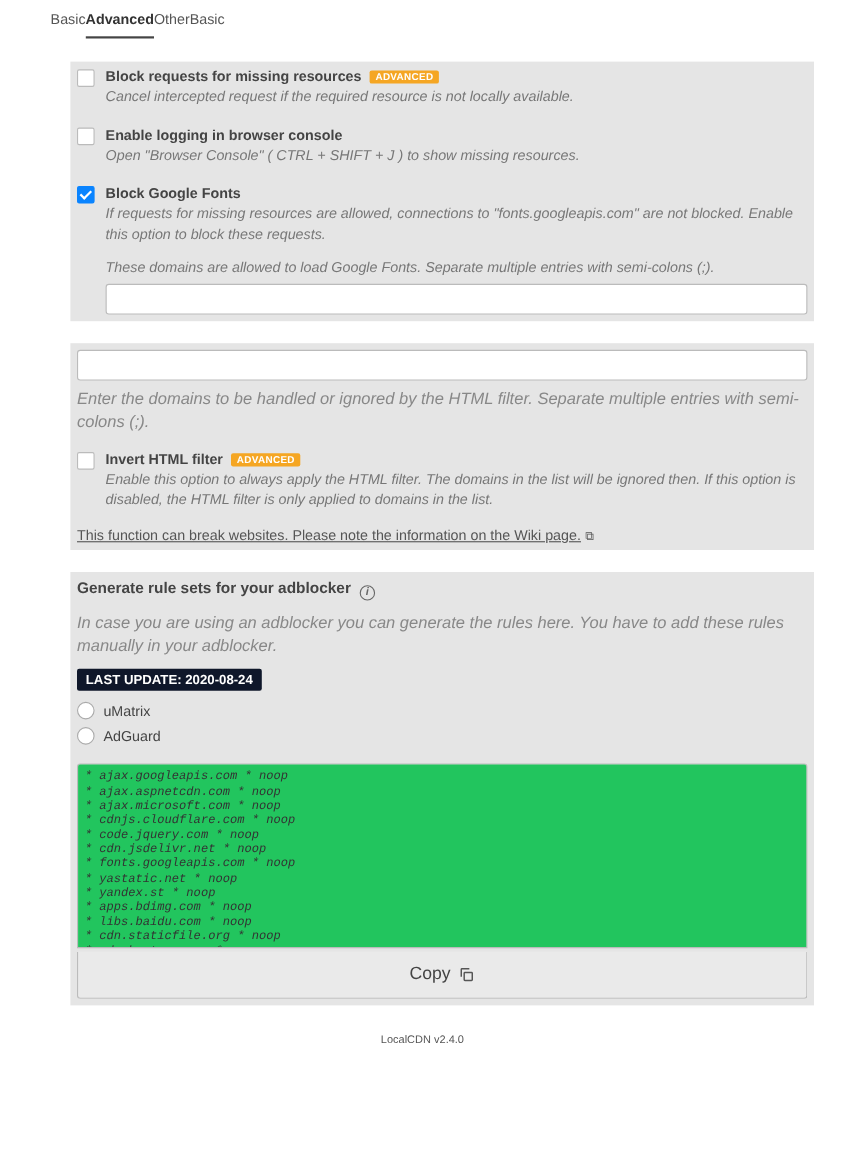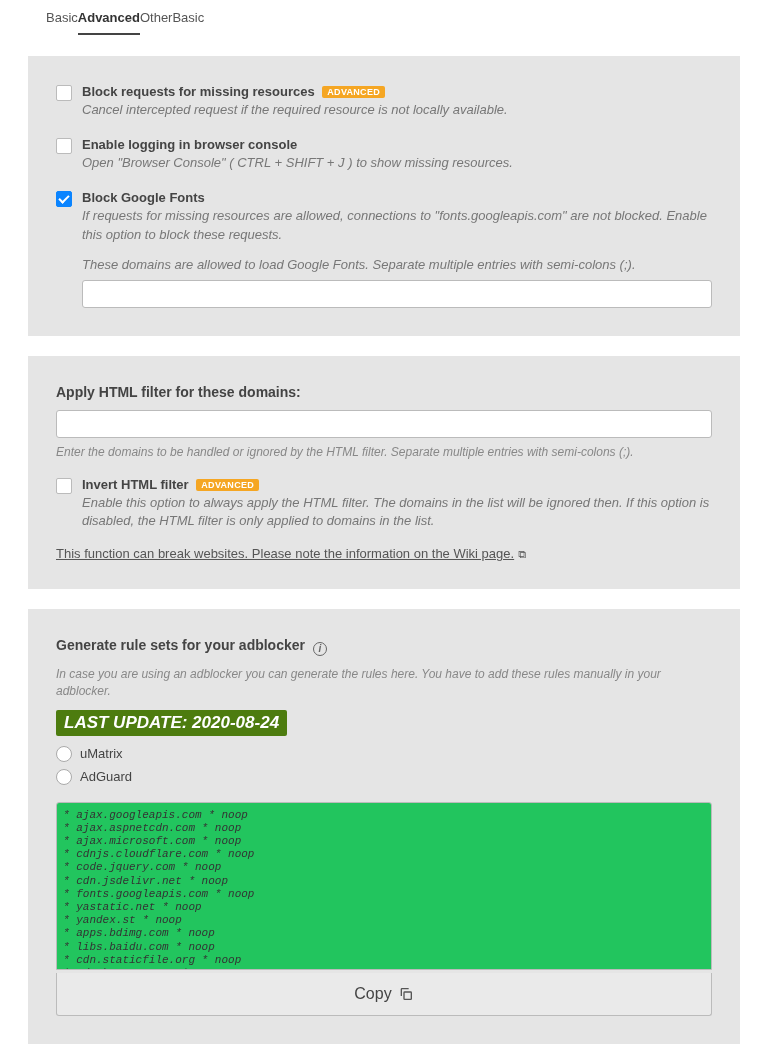--- a/index.html
+++ b/index.html
@@ -1,41 +1,41 @@
 <!DOCTYPE html>
 <html><head>
 <meta charset="utf-8">
 <style>
 * { box-sizing: border-box; margin: 0; padding: 0; }
 body { font-family: "Segoe UI", Arial, sans-serif; background: #fff; color: #444; font-size: 13px; width: 768px; }
 .container { padding: 0 28px; }
 .tabs { display: flex; padding: 10px 0 0 18px; border-bottom: 1px solid transparent; }
 .tab { padding: 0 0 8px 0; color: #555; cursor: pointer; font-size: 13px; }
 .tab.active { font-weight: 600; color: #333; border-bottom: 2px solid #444; }
-.panel { background: #e5e5e5; padding: 28px; margin-top: 20px; }
+.panel { background: #e5e5e5; padding: 6px; margin-top: 20px; margin-left: 36px; }
 .panel.sub { margin-top: 20px; }
 .opt { display: flex; align-items: flex-start; gap: 10px; margin-bottom: 18px; }
 .opt:last-child { margin-bottom: 0; }
 .check { width: 16px; height: 16px; border: 1px solid #bbb; background: #fff; border-radius: 2px; flex-shrink: 0; margin-top: 1px; display: flex; align-items: center; justify-content: center; cursor: pointer; }
 .check.on { background: #0a84ff; border-color: #0a84ff; }
 .check.on::after { content: ""; width: 4px; height: 8px; border: solid #fff; border-width: 0 2px 2px 0; transform: rotate(45deg); margin-top: -2px; }
 .radio { width: 16px; height: 16px; border: 1px solid #aaa; background: #fff; border-radius: 50%; flex-shrink: 0; display: flex; align-items: center; justify-content: center; cursor: pointer; }
 .radio.on { border: 5px solid #0a84ff; }
 .opt-body { flex: 1; }
 .opt-title { font-weight: 600; color: #444; display: inline; }
 .badge { display: inline-block; background: #f5a623; color: #fff; font-size: 9px; font-weight: 600; padding: 1px 5px; border-radius: 2px; margin-left: 4px; vertical-align: 1px; letter-spacing: 0.3px; }
 .opt-desc { font-style: italic; color: #777; margin-top: 2px; line-height: 1.4; }
 .opt-sub { font-style: italic; color: #777; margin-top: 12px; line-height: 1.4; }
 .textinput { width: 100%; padding: 6px 8px; border: 1px solid #bbb; border-radius: 3px; font-size: 13px; margin-top: 6px; background: #fff; height: 28px; }
 .section-title { font-weight: 600; color: #444; margin-bottom: 10px; font-size: 14px; }
-.hint { font-style: italic; color: #888; font-size: 12px; margin-top: 6px; line-height: 1.4; }
+.hint { font-style: italic; color: #888; font-size: 15px; margin-top: 6px; line-height: 1.4; }
 .link { color: #555; text-decoration: underline; display: inline-block; margin-top: 16px; font-size: 13px; }
 .ext-icon { display: inline-block; margin-left: 4px; font-size: 11px; vertical-align: 0; }
 .info-icon { display: inline-block; width: 14px; height: 14px; border: 1.5px solid #666; border-radius: 50%; text-align: center; line-height: 12px; font-size: 10px; font-weight: 600; color: #666; margin-left: 4px; vertical-align: -2px; font-style: italic; }
-.update-badge { display: inline-block; background: #4d7c0f; color: #fff; font-weight: 700; font-size: 17px; padding: 3px 8px; border-radius: 2px; margin-top: 10px; font-style: italic; }
+.update-badge { display: inline-block; background: #0f172a; color: #fff; font-weight: 700; font-size: 12px; padding: 3px 8px; border-radius: 2px; margin-top: 10px; }
 .radios { margin-top: 10px; }
 .radio-row { display: flex; align-items: center; gap: 8px; margin-bottom: 7px; }
 .radio-label { color: #444; font-size: 13px; }
 .rulearea { width: 100%; height: 168px; border: 1px solid #bbb; border-radius: 3px 3px 0 0; background: #22c55e; font-family: "Courier New", monospace; font-size: 11px; padding: 6px; margin-top: 10px; resize: none; overflow-y: scroll; line-height: 1.2; color: #333; font-style: italic; }
 .copybtn { width: 100%; padding: 12px; border: 1px solid #bbb; border-top: none; background: #eaeaea; font-size: 16px; color: #444; cursor: pointer; display: flex; align-items: center; justify-content: center; gap: 6px; border-radius: 0 0 3px 3px; }
 .copy-icon { width: 16px; height: 16px; }
 .footer { text-align: center; padding: 26px 0; color: #555; font-size: 10px; }
 </style>
 </head>
 <body>
@@ -71,21 +71,20 @@
       <div class="opt-body">
         <span class="opt-title">Block Google Fonts</span>
         <div class="opt-desc">If requests for missing resources are allowed, connections to "fonts.googleapis.com" are not blocked. Enable this option to block these requests.</div>
         <div class="opt-sub">These domains are allowed to load Google Fonts. Separate multiple entries with semi-colons (;).</div>
         <input class="textinput" type="text" style="">
       </div>
     </div>
   </div>
 
   <div class="panel sub">
-    <div class="section-title">Apply HTML filter for these domains:</div>
     <input class="textinput" style="margin-top: 0px;" type="text">
     <div class="hint">Enter the domains to be handled or ignored by the HTML filter. Separate multiple entries with semi-colons (;).</div>
 
     <div class="opt" style="margin-top:16px; margin-bottom:0;">
       <div class="check"></div>
       <div class="opt-body">
         <span class="opt-title">Invert HTML filter</span>
         <span class="badge">ADVANCED</span>
         <div class="opt-desc">Enable this option to always apply the HTML filter. The domains in the list will be ignored then. If this option is disabled, the HTML filter is only applied to domains in the list.</div>
       </div>

